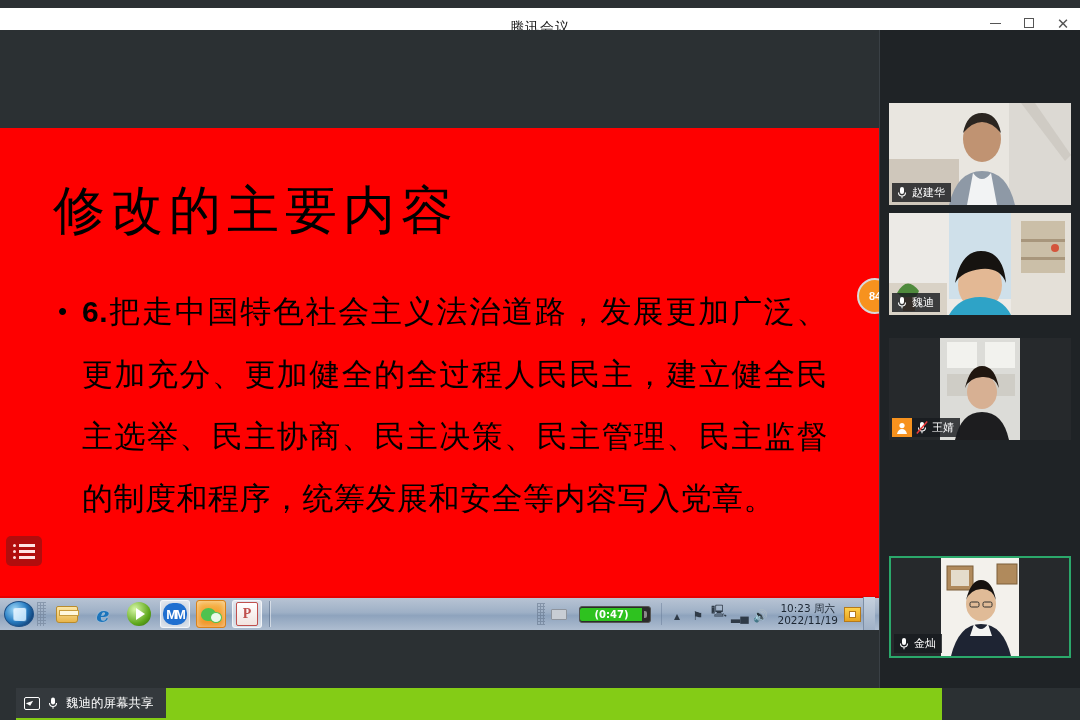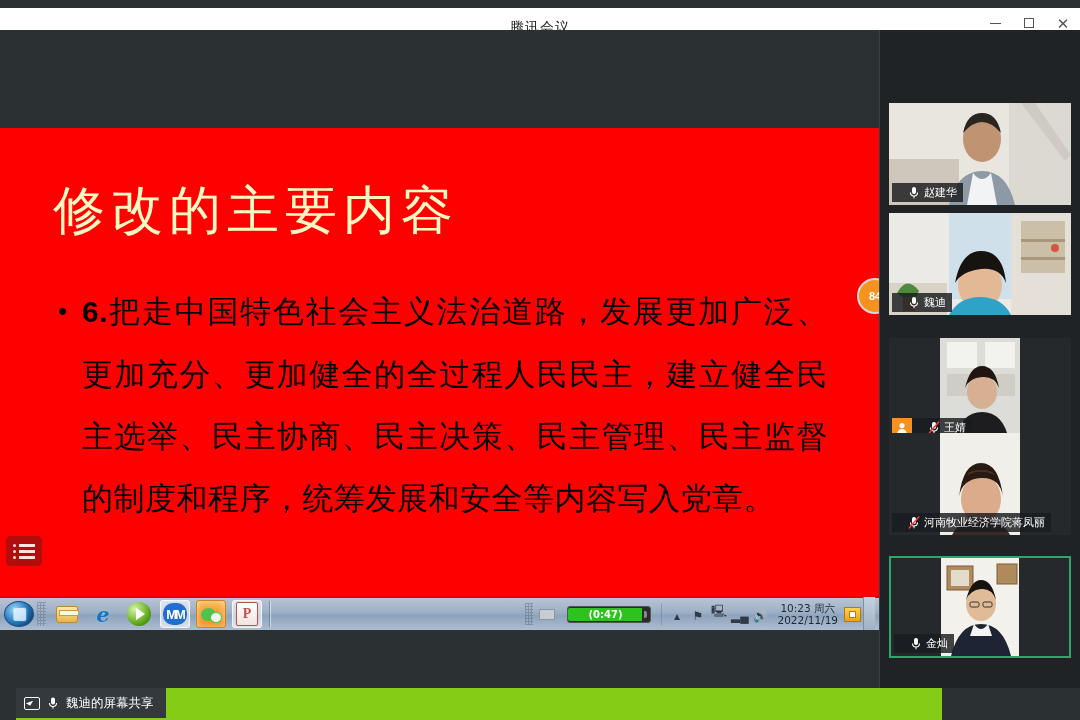--- a/index.html
+++ b/index.html
@@ -40,21 +40,21 @@
   }
   .share-blackbar { position: absolute; left: 0; top: 0; width: 879px; height: 98px; background: #2b3033; }
 
   .slide {
     position: absolute; left: 0; top: 98px; width: 879px; height: 468px;
     background: #fe0000; overflow: hidden;
   }
   .slide-title {
     position: absolute; left: 53px; top: 48px;
     font-family: "DejaVu Serif", "Liberation Serif", serif;
-    font-size: 52px; color: #fef9c3; letter-spacing: 6px; font-weight: 400;
+    font-size: 52px; color: #000000; letter-spacing: 6px; font-weight: 400;
     white-space: nowrap;
   }
   .slide-body {
     position: absolute; left: 58px; top: 152px; width: 770px;
     display: flex; align-items: flex-start;
   }
   .bullet-dot {
     font-size: 26px; line-height: 62px; color: #000; width: 24px; flex: 0 0 24px;
     text-align: left;
   }
@@ -141,21 +141,21 @@
   .tray-grip { width: 8px; height: 22px; opacity:.5;
     background: repeating-linear-gradient(to bottom, #5d6e85 0 1px, transparent 1px 3px),
                 repeating-linear-gradient(to right, #5d6e85 0 1px, transparent 1px 3px); }
   .tray-mailicon { width: 16px; height: 11px; margin: 0 6px; background: #c8cdd4;
                    border: 1px solid #8e949d; border-radius: 1px; }
   .timer-pill {
     display:flex; align-items:center; height: 17px; margin: 0 6px;
     border-radius: 3px; background: #2b2b2b; border: 1px solid #555; padding-right: 3px;
   }
   .timer-fill { background: #2ec21f; color: #fff; font-size: 10px; font-weight: bold;
-     padding: 1px 20px; border-radius: 2px 0 0 2px; font-family: "DejaVu Sans", sans-serif; }
+     padding: 1px 14px; border-radius: 2px 0 0 2px; font-family: "DejaVu Sans", sans-serif; }
   .timer-cap { width: 3px; height: 7px; background: #8a8a8a; margin-left: 2px; border-radius: 0 2px 2px 0; }
   .tray-sep { width: 1px; height: 22px; background: rgba(90,110,140,.4); margin: 0 4px; }
   .tray-ic { width: 17px; height: 17px; margin: 0 2px; display:flex; align-items:flex-end; justify-content:center;
              color: #2f3a47; font-size: 12px; }
   .tray-clock { font-size: 10.5px; color: #1d2733; line-height: 12px; text-align: center;
                 margin: 9px 6px; font-family: "DejaVu Sans", sans-serif; }
   .tray-last { width: 17px; height: 15px; background: linear-gradient(to bottom,#ffd24d,#e8a31c);
                border: 1px solid #b5791a; display:flex; align-items:center; justify-content:center; }
   .tray-last span { width: 7px; height: 7px; background:#fff; border:1px solid #b5791a; }
   .show-desktop { width: 12px; height: 34px; margin-left: 2px;
@@ -176,21 +176,21 @@
   .tile.active { border: 2px solid #2ba86b; }
   .tile .video { position: absolute; inset: 0; }
   .badge-row {
     position: absolute; left: 3px; bottom: 3px; height: 19px;
     display: flex; align-items: stretch; max-width: 174px;
   }
   .host-badge { width: 20px; background: #f7921e; display:flex; align-items:center; justify-content:center; }
   .host-badge svg { width: 12px; height: 12px; }
   .name-chip {
     background: rgba(25,27,30,.82); display: flex; align-items: center; gap: 4px;
-    padding: 0 6px 0 16px; color: #fff; font-size: 11px; white-space: nowrap;
+    padding: 0 6px 0 4px; color: #fff; font-size: 11px; white-space: nowrap;
     font-family: "DejaVu Sans", sans-serif;
   }
   .mic svg { width: 12px; height: 13px; display: block; }
 
   
   .statusbar {
     position: absolute; left: 16px; top: 688px; width: 926px; height: 32px; background: #84cc16;
   }
   .share-chip {
     position: absolute; left: 0; top: 0; height: 30px; display: flex; align-items: center;
@@ -383,43 +383,20 @@
                 <path d="M2.5 6.5 a3.5 3.5 0 0 0 7 0" fill="none" stroke="#fff" stroke-width="1.1"></path>
                 <rect x="5.5" y="10" width="1" height="2.3" fill="#fff"></rect>
                 <line x1="0.8" y1="12.4" x2="11.2" y2="0.6" stroke="#ef3b3b" stroke-width="1.5"></line>
               </svg>
           </span>
           <span>王婧</span>
         </div>
       </div>
     </div>
 
-    <div class="tile" style="top:403px">
-      <svg class="video" viewBox="0 0 182 102" preserveAspectRatio="none">
-        <rect width="182" height="102" fill="#26292c"></rect>
-        <rect x="51" y="0" width="80" height="102" fill="#f0efe9"></rect>
-        <ellipse cx="92" cy="66" rx="20" ry="24" fill="#dcab8c"></ellipse>
-        <path d="M70 64 q4 -34 22 -34 q18 0 22 34 q-3 -20 -22 -19 q-19 1 -22 19z" fill="#261a12"></path>
-        <path d="M78 42 q14 -7 28 0 q-3 -5 -14 -5 q-11 0 -14 5z" fill="#4a3326"></path>
-        <path d="M63 102 q8 -16 29 -16 q21 0 29 16z" fill="#3a2a28"></path>
-      </svg>
-      <div class="badge-row">
-        <div class="name-chip">
-          <span class="mic">
-            <svg viewBox="0 0 12 13">
-                <rect x="4" y="1" width="4" height="7" rx="2" fill="#fff"></rect>
-                <path d="M2.5 6.5 a3.5 3.5 0 0 0 7 0" fill="none" stroke="#fff" stroke-width="1.1"></path>
-                <rect x="5.5" y="10" width="1" height="2.3" fill="#fff"></rect>
-                <line x1="0.8" y1="12.4" x2="11.2" y2="0.6" stroke="#ef3b3b" stroke-width="1.5"></line>
-              </svg>
-          </span>
-          <span>河南牧业经济学院蒋凤丽</span>
-        </div>
-      </div>
-    </div>
 
     <div class="tile active" style="top:526px">
       <svg class="video" viewBox="0 0 178 98" preserveAspectRatio="none">
         <rect width="178" height="98" fill="#26292c"></rect>
         <rect x="50" y="0" width="78" height="98" fill="#f3f1ec"></rect>
         <rect x="56" y="8" width="26" height="24" fill="#b08a5c" stroke="#7d5f38"></rect>
         <rect x="60" y="12" width="18" height="16" fill="#e4dccb"></rect>
         <rect x="106" y="6" width="20" height="20" fill="#b08a5c" stroke="#7d5f38"></rect>
         <ellipse cx="90" cy="46" rx="15" ry="17" fill="#e0bb97"></ellipse>
         <path d="M75 42 q5 -20 15 -20 q11 0 15 20 q-4 -12 -15 -11 q-11 1 -15 11z" fill="#161210"></path>

